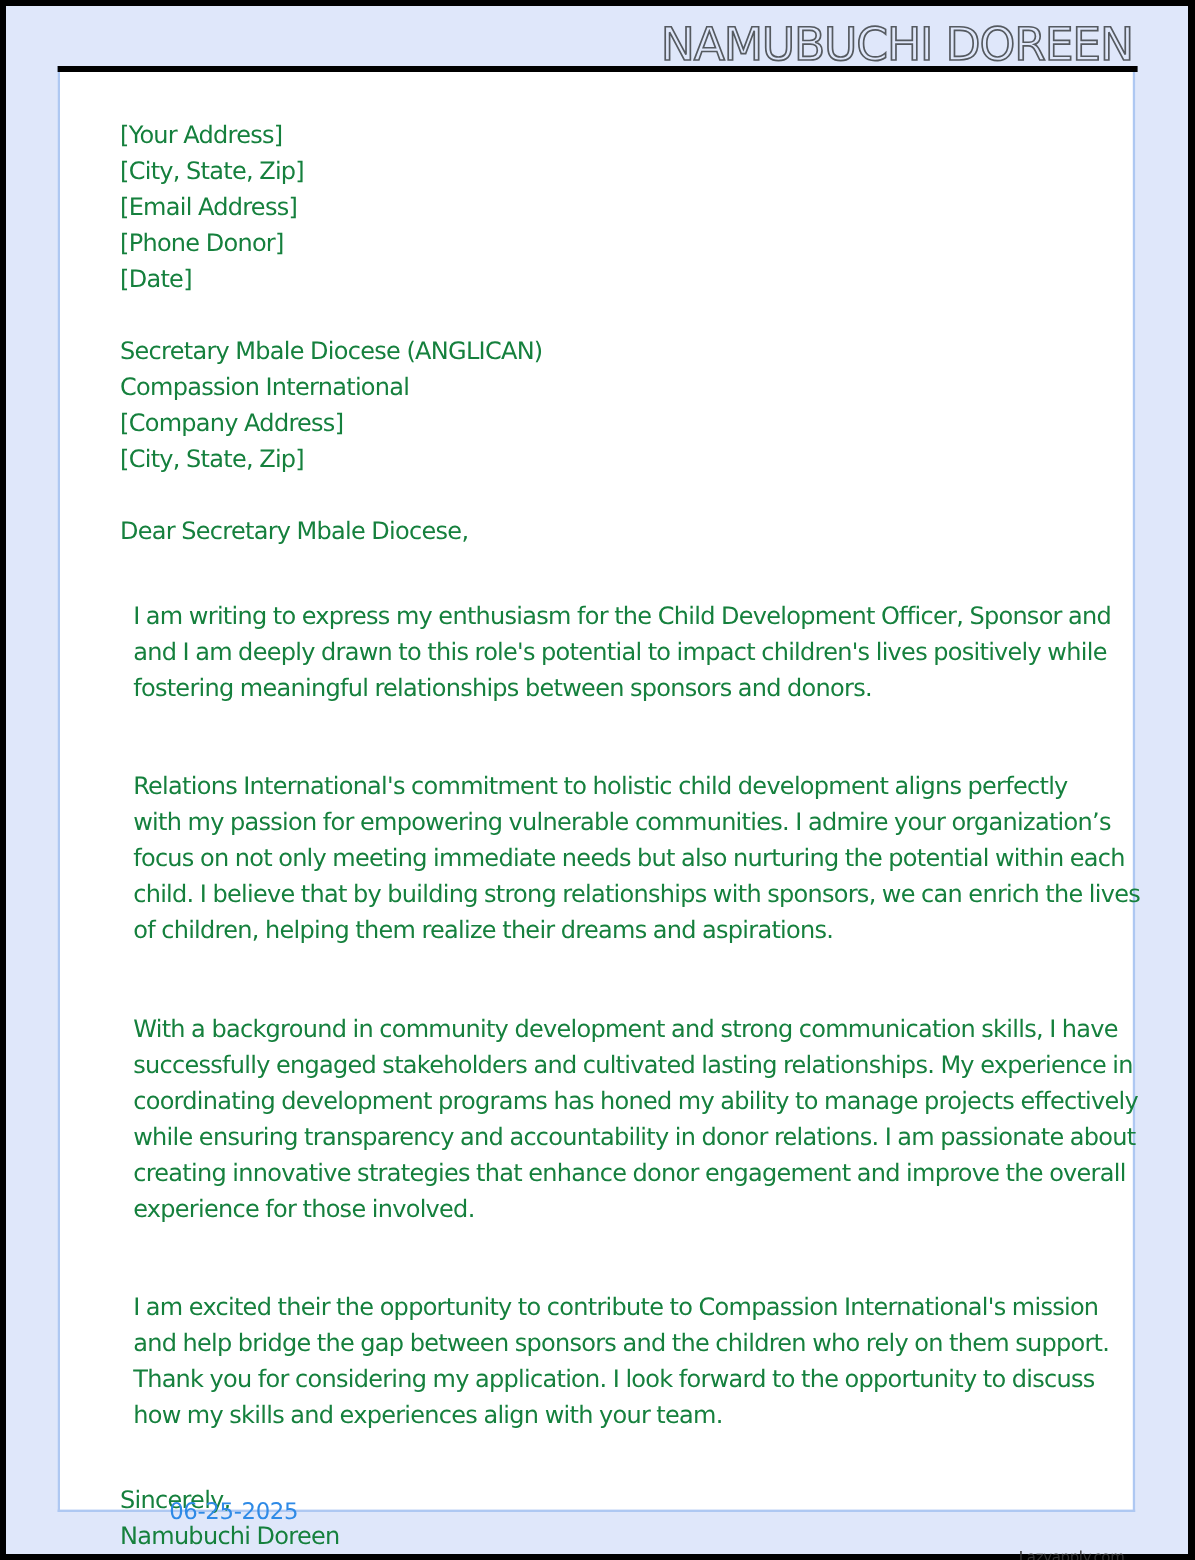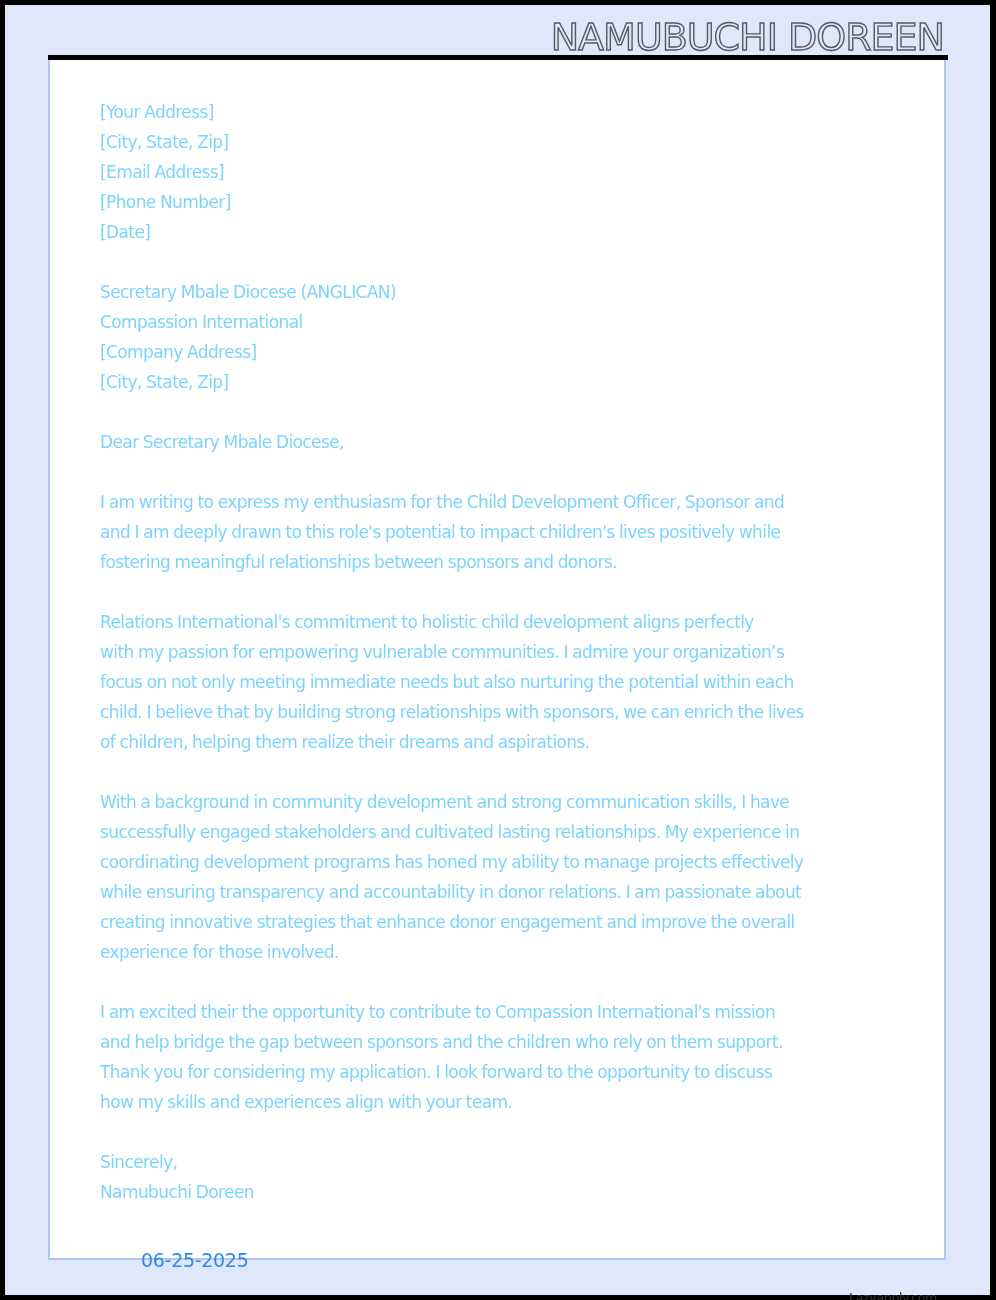--- a/index.html
+++ b/index.html
@@ -53,36 +53,36 @@
       width: 900px;
       height: 5px;
       background: #000000;
     }
     .letter {
       position: absolute;
       left: 100px;
       top: 97px;
       width: 800px;
       font-family: "DejaVu Sans", sans-serif;
-      font-size: 17px;
+      font-size: 20px;
       line-height: 30px;
-      color: #7dd3fc;
+      color: #15803d;
       letter-spacing: -0.6px;
       word-spacing: -0.5px;
     }
     .letter .line {
       display: block;
       white-space: nowrap;
     }
     .letter .gap {
       display: block;
       height: 30px;
     }
     .letter p {
-      margin: 0;
+      margin: 11px;
     }
     .para-line {
       display: block;
       white-space: nowrap;
     }
     .date-stamp {
       position: absolute;
       left: 100px;
       top: 1249px;
       font-family: "DejaVu Sans", sans-serif;
@@ -110,21 +110,21 @@
 <div class="name-header">NAMUBUCHI DOREEN</div>
 
 <div class="page"></div>
 <div class="top-rule"></div>
 
 <div class="letter">
   <div>
     <span class="line">[Your Address]</span>
     <span class="line">[City, State, Zip]</span>
     <span class="line">[Email Address]</span>
-    <span class="line">[Phone Number]</span>
+    <span class="line">[Phone Donor]</span>
     <span class="line">[Date]</span>
   </div>
   <span class="gap"></span>
 
   <div>
     <span class="line">Secretary Mbale Diocese (ANGLICAN)</span>
     <span class="line">Compassion International</span>
     <span class="line">[Company Address]</span>
     <span class="line">[City, State, Zip]</span>
   </div>

